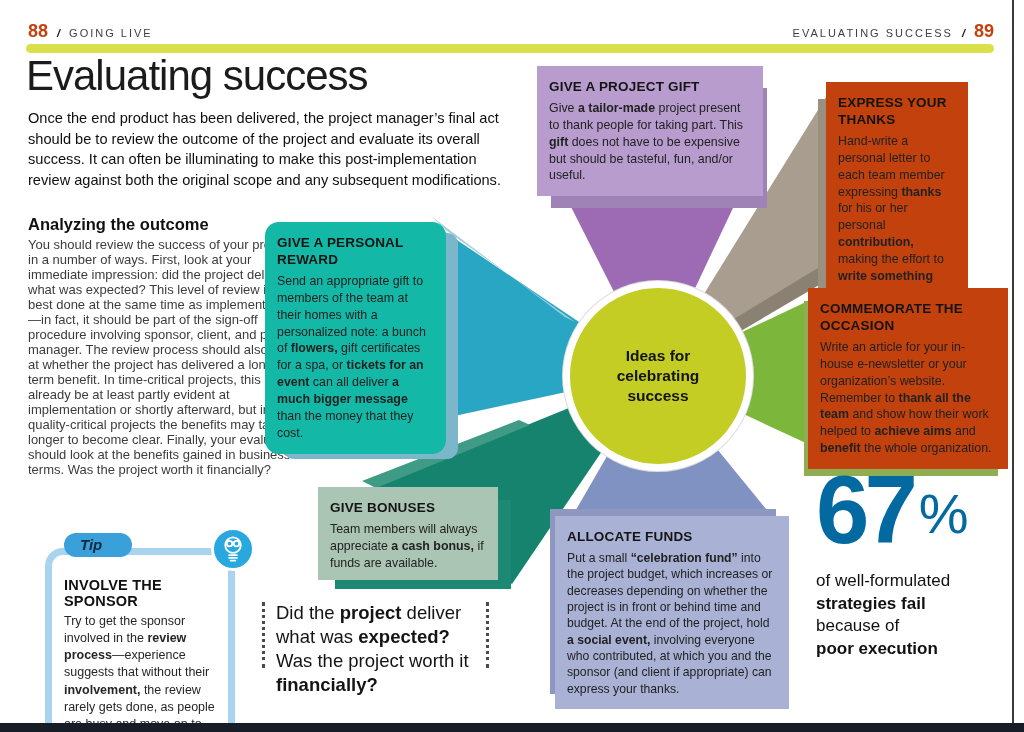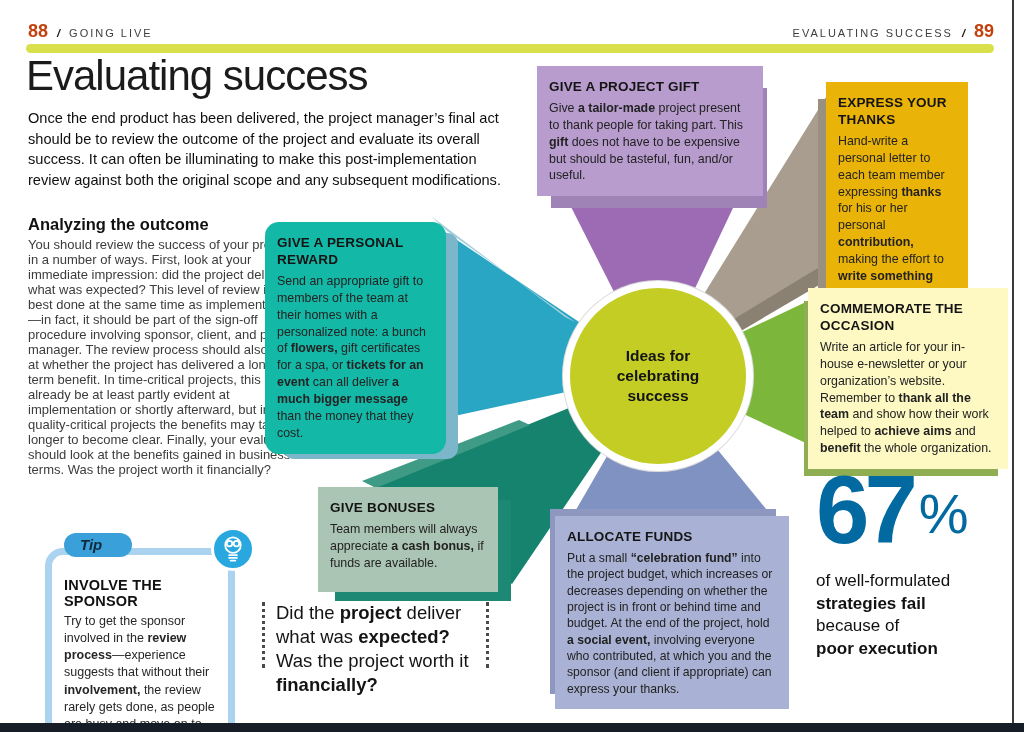--- a/index.html
+++ b/index.html
@@ -29,23 +29,23 @@
 
   
   .wedges { position:absolute; left:0; top:0; width:1024px; height:732px; pointer-events:none; }
 
   
   .idea { position:absolute; padding:12px 12px 12px; color:#222; }
   .idea h3 { font-size:13.5px; line-height:1.26; letter-spacing:.2px; color:#141414; margin-bottom:5px; }
   .idea p { font-size:12.4px; line-height:1.36; }
   .idea-personal  { left:265px; top:222px; width:181px; background:#14b8a6; box-shadow:15px 8px 0 -3px #7cb6ca;border-radius:14px; }
   .idea-gift      { left:537px; top:66px;  width:226px; background:#b79ccd; box-shadow:9px 17px 0 -5px #9f83b7; }
-  .idea-thanks    { left:826px; top:82px;  width:142px; background:#eab308; box-shadow:-12px 13px 0 -4px #9a907f; }
-  .idea-commem    { left:808px; top:288px; width:200px; background:#fef9c3; box-shadow:-7px 10px 0 -3px #8fae54; }
-  .idea-bonus     { left:318px; top:487px; width:180px; background:#abc5b4; box-shadow:15px 11px 0 -2px #1d8974; padding-bottom:20px; }
+  .idea-thanks    { left:826px; top:82px;  width:142px; background:#c2410c; box-shadow:-12px 13px 0 -4px #9a907f; }
+  .idea-commem    { left:808px; top:288px; width:200px; background:#c2410c; box-shadow:-7px 10px 0 -3px #8fae54; }
+  .idea-bonus     { left:318px; top:487px; width:180px; background:#abc5b4; box-shadow:15px 11px 0 -2px #1d8974; padding-bottom:8px; }
   .idea-funds     { left:555px; top:516px; width:234px; background:#a9b2d4; box-shadow:-9px -11px 0 -4px #8d97bf; }
   .idea-funds p   { font-size:12.2px; line-height:1.34; }
 
   .hub {
     position:absolute; left:563px; top:281px; width:190px; height:190px;
     background:#c3cd24; border:7px solid #fff; border-radius:50%;
     box-shadow:0 0 0 1px #dcdcdc;
     display:flex; align-items:center; justify-content:center; text-align:center;
   }
   .hub span { font-size:15.5px; font-weight:bold; color:#141414; line-height:1.3; width:120px; }

